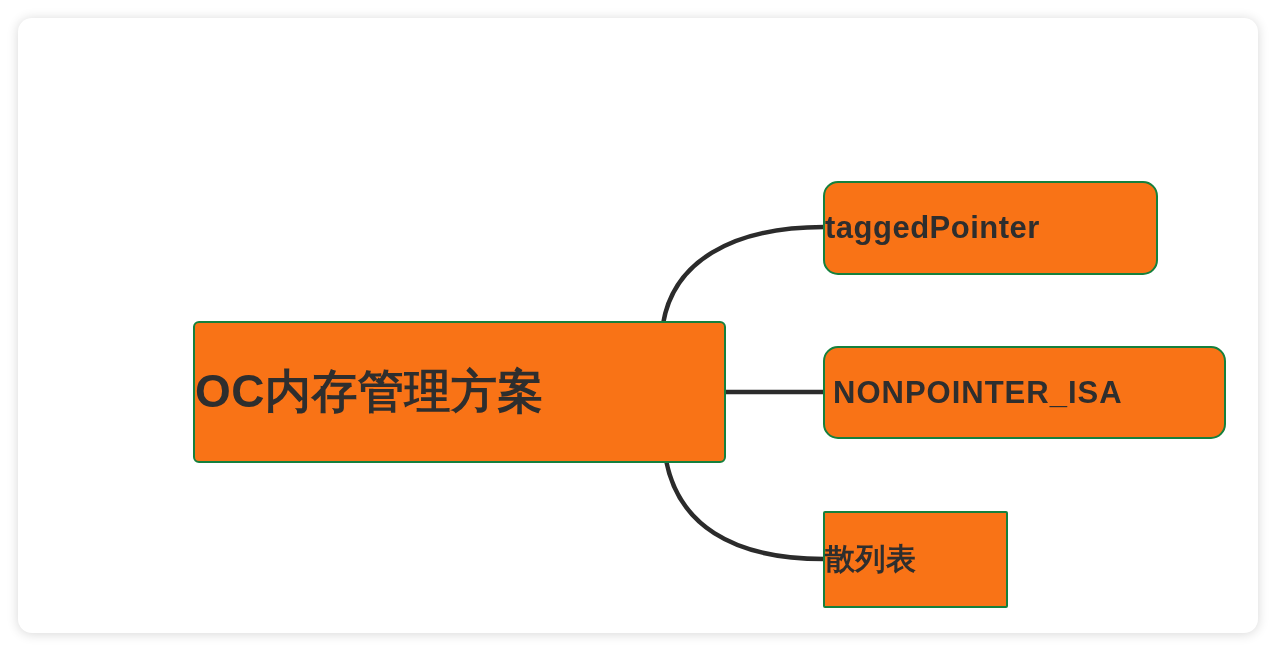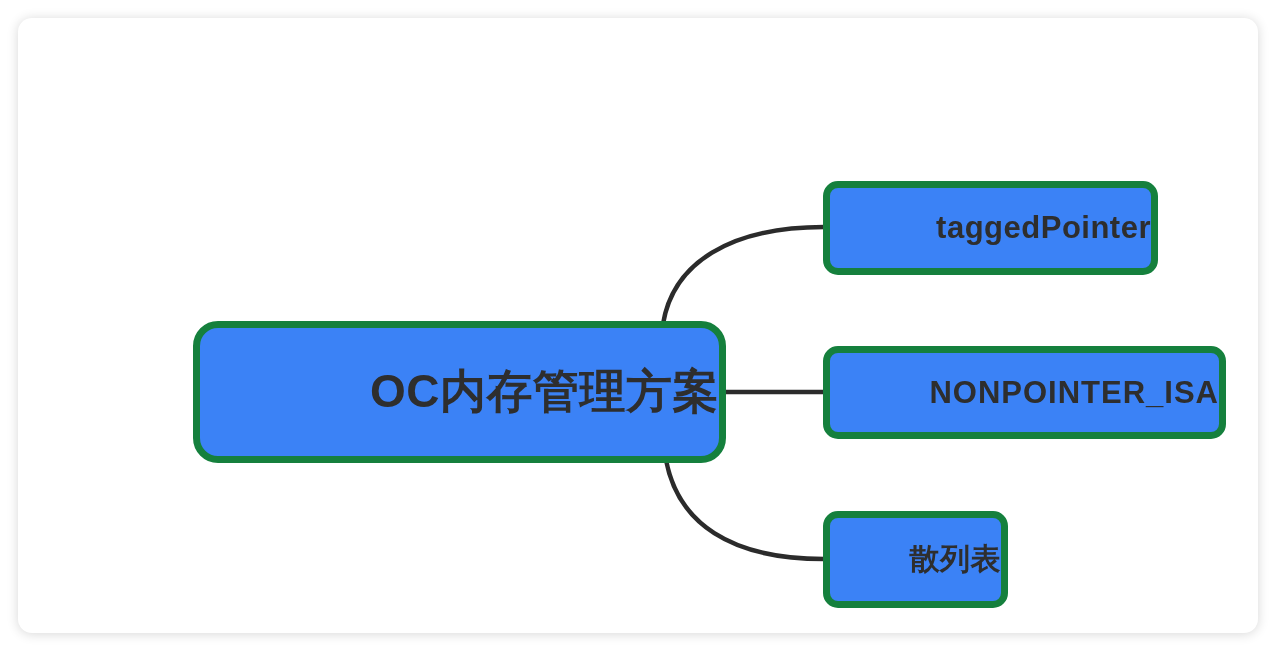--- a/index.html
+++ b/index.html
@@ -20,53 +20,53 @@
   .connector-layer {
     position: absolute;
     left: 0; top: 0;
     width: 1280px; height: 651px;
     pointer-events: none;
   }
   .node {
     position: absolute;
     display: flex;
     align-items: center;
-    justify-content: flex-end;
-    background: #3b82f6;
-    border: 7px solid #15803d;
+    justify-content: flex-start;
+    background: #f97316;
+    border: 2px solid #15803d;
     color: #2e2e2e;
     font-weight: 700;
     letter-spacing: 0.5px;
     white-space: nowrap;
     cursor: pointer;
   }
   .node-root {
     left: 175px; top: 303px;
     width: 533px; height: 142px;
-    border-radius: 25px;
+    border-radius: 6px;
     font-size: 46px;
   }
   .node-tagged {
     left: 805px; top: 163px;
     width: 335px; height: 94px;
     border-radius: 15px;
     font-size: 31px;
   }
   .node-nonpointer {
     left: 805px; top: 328px;
     width: 403px; height: 93px;
     border-radius: 15px;
     font-size: 31px;
     letter-spacing: 1px;
     padding-left: 8px;
   }
   .node-hash {
     left: 805px; top: 493px;
     width: 185px; height: 97px;
-    border-radius: 15px;
+    border-radius: 2px;
     font-size: 30px;
     font-weight: 600;
   }
 </style>
 </head>
 <body>
 
 <div class="canvas-card">
 
   <svg class="connector-layer" viewBox="0 0 1280 651" xmlns="http://www.w3.org/2000/svg">

